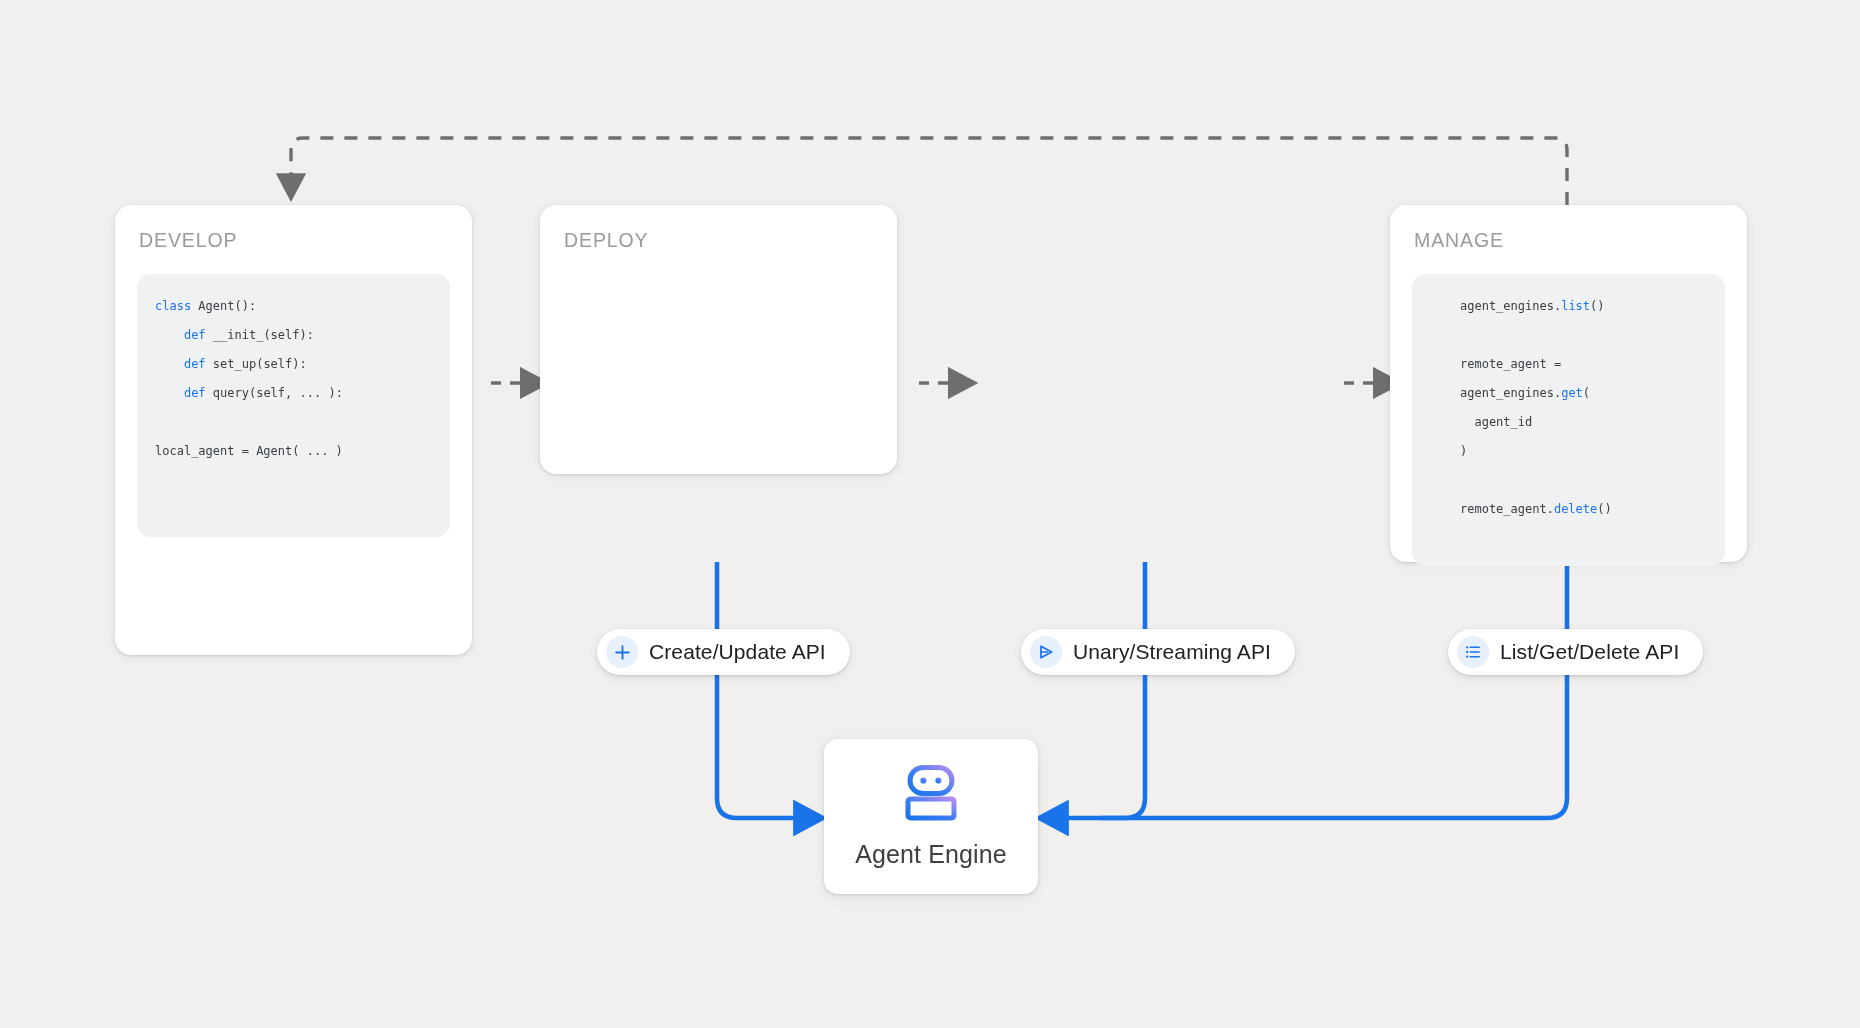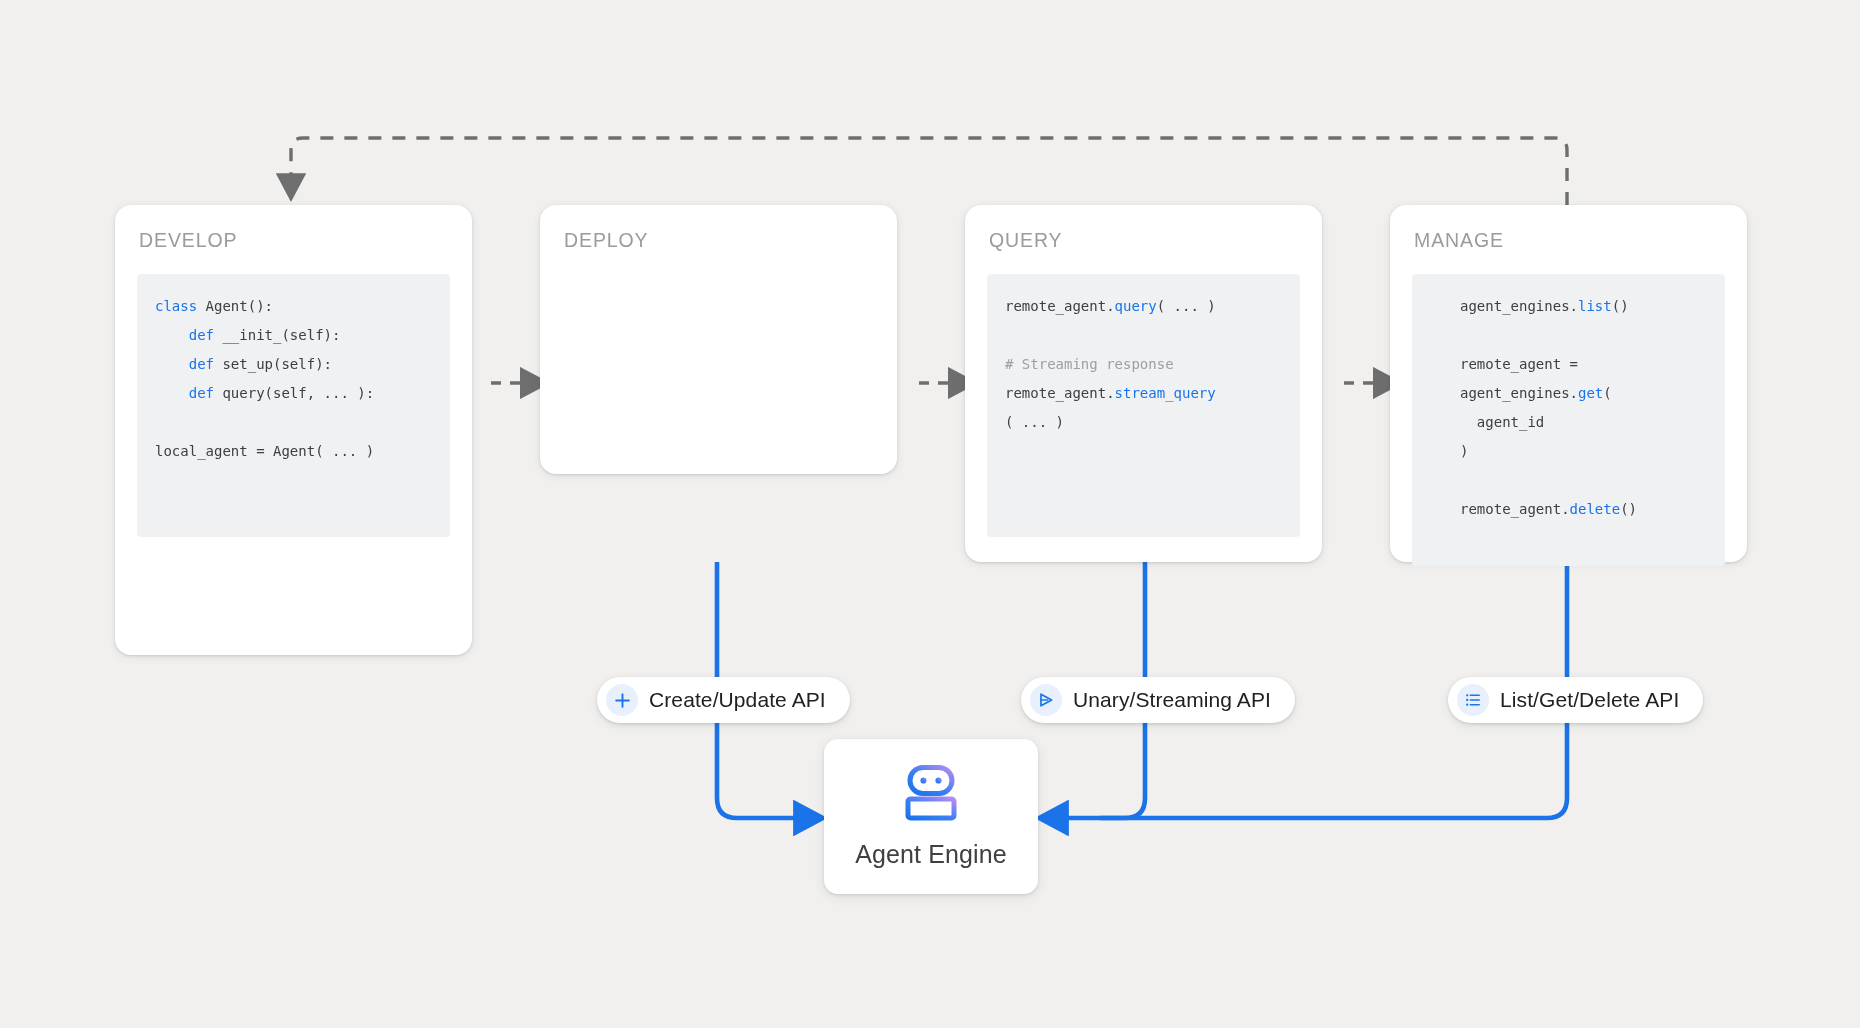--- a/index.html
+++ b/index.html
@@ -39,24 +39,24 @@
   .card-title {
     font-size: 19.5px;
     letter-spacing: .9px;
     color: #9b9b99;
     font-weight: 500;
     margin: 0 0 22px 2px;
     white-space: nowrap;
   }
   .code {
     background: #eff1f3;
-    border-radius: 4px;
+    border-radius: 14px;
     padding: 18px 16px 18px 18px;
     font-family: "DejaVu Sans Mono", "Liberation Mono", monospace;
-    font-size: 14px;
+    font-size: 12px;
     line-height: 29px;
     color: #3c4043;
     white-space: pre;
     box-sizing: border-box;
     overflow: hidden;
   }
   .code .kw  { color: #1a73e8; }
   .code .fn  { color: #1a73e8; }
   .code .cm  { color: #9aa0a6; }
 
@@ -66,21 +66,20 @@
     display: flex;
     align-items: center;
     gap: 11px;
     background: #ffffff;
     border-radius: 999px;
     height: 46px;
     padding: 0 24px 0 9px;
     box-shadow: 0 1px 3px rgba(60,64,67,.18), 0 3px 10px rgba(60,64,67,.10);
     z-index: 5;
     white-space: nowrap;
-    margin-top: 48px;
   }
   .pill-label {
     font-size: 21px;
     color: #202124;
     letter-spacing: .1px;
   }
   .pill-icon {
     width: 32px; height: 32px;
     border-radius: 50%;
     background: #e8f0fe;
@@ -166,28 +165,20 @@
 <span>    </span><span class="kw">def</span><span> set_up(self):</span>
 <span>    </span><span class="kw">def</span><span> query(self, ... ):</span>
 <span></span>
 <span>local_agent = Agent( ... )</span></div>
   </div>
 
   <div class="card" id="card-deploy" style="left:540px; top:205px; width:357px; height:269px;">
     <div class="card-title">DEPLOY</div>
   </div>
 
-  <div class="card" id="card-query" style="left:965px; top:205px; width:357px; height:357px;">
-    <div class="card-title">QUERY</div>
-    <div class="code" style="height:263px;"><span>remote_agent.</span><span class="fn">query</span><span>( ... )</span>
-<span></span>
-<span class="cm"># Streaming response</span>
-<span>remote_agent.</span><span class="fn">stream_query</span>
-<span>( ... )</span></div>
-  </div>
 
   <div class="card" id="card-manage" style="left:1390px; top:205px; width:357px; height:357px;">
     <div class="card-title">MANAGE</div>
     <div class="code" style="height:292px;padding-left:48px;"><span>agent_engines.</span><span class="fn">list</span><span>()</span>
 <span></span>
 <span>remote_agent =</span>
 <span>agent_engines.</span><span class="fn">get</span><span>(</span>
 <span>  agent_id</span>
 <span>)</span>
 <span></span>

